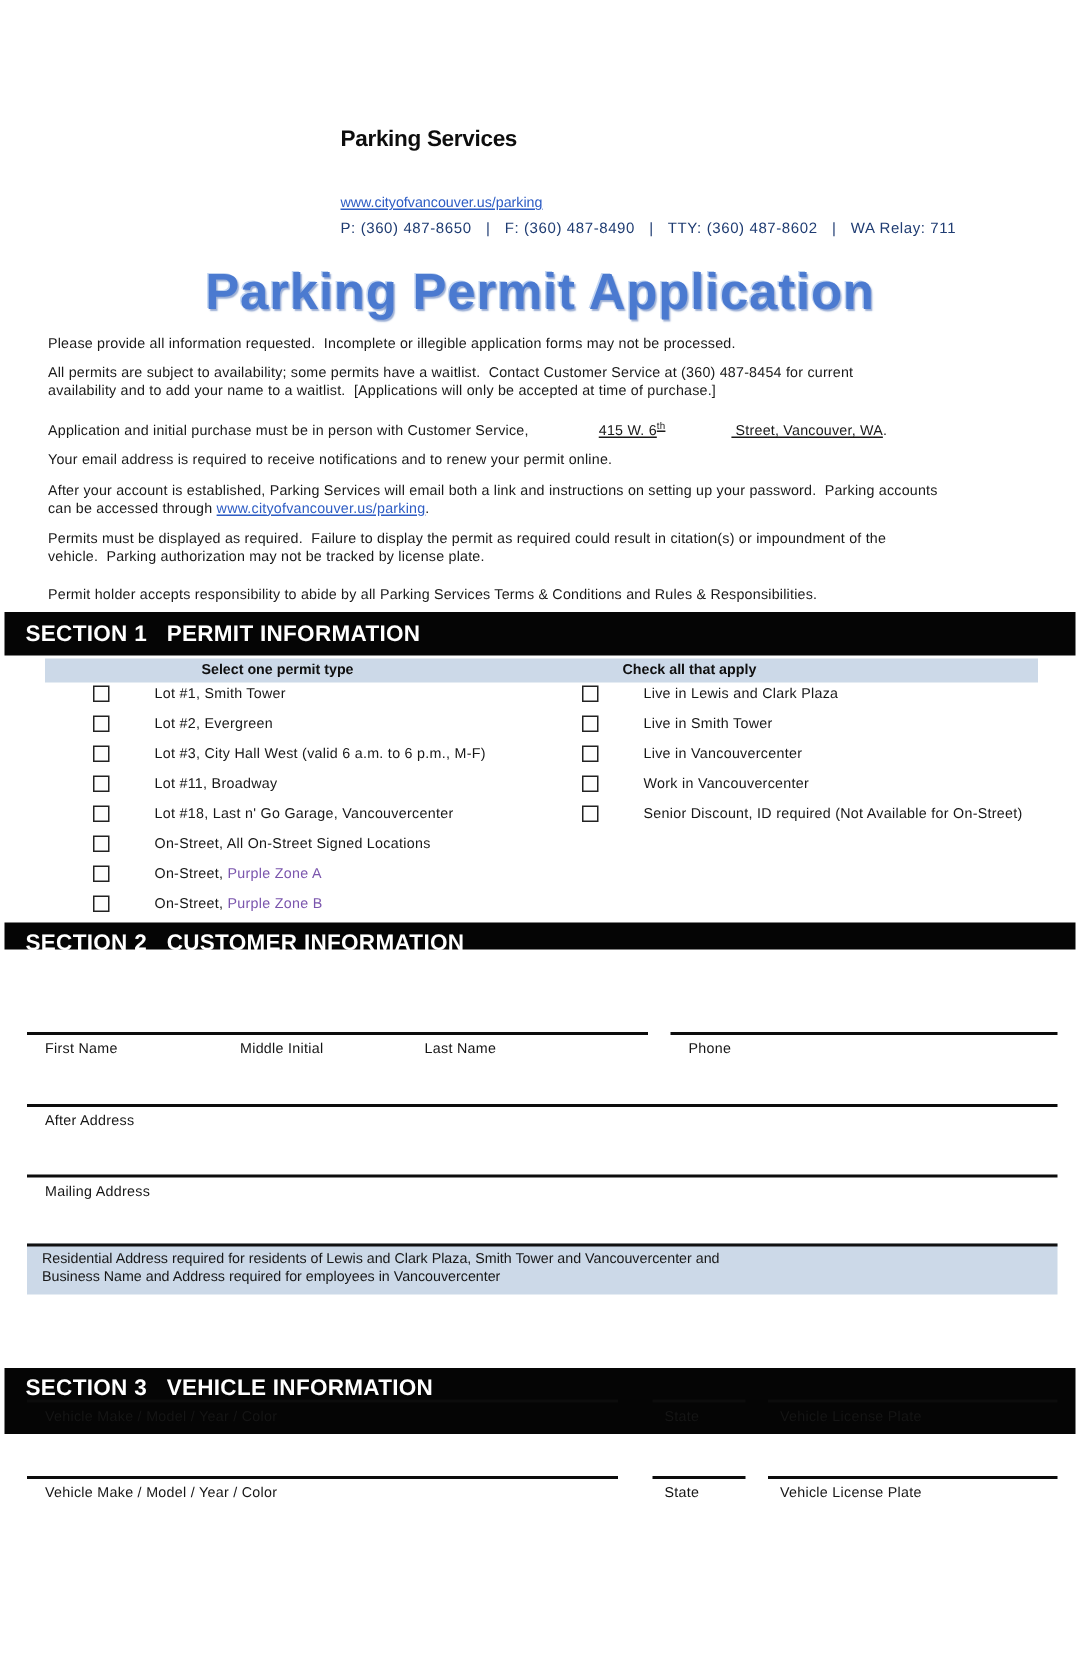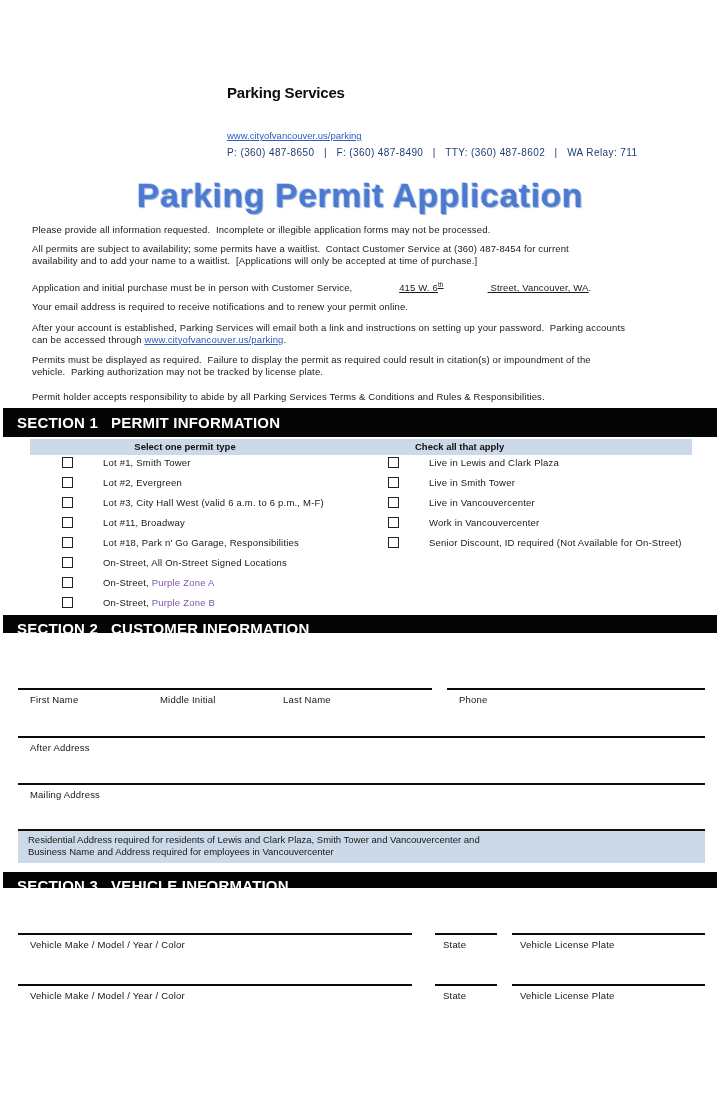--- a/index.html
+++ b/index.html
@@ -78,21 +78,21 @@
   <div class="abs cbrow" style="left:62px;top:497px">
       <span class="cb"></span>
       <span class="cbl"><span>Lot #3, City Hall West (valid 6 a.m. to 6 p.m., M-F)</span><span class="zone"></span></span>
     </div>
   <div class="abs cbrow" style="left:62px;top:517px">
       <span class="cb"></span>
       <span class="cbl"><span>Lot #11, Broadway</span><span class="zone"></span></span>
     </div>
   <div class="abs cbrow" style="left:62px;top:537px">
       <span class="cb"></span>
-      <span class="cbl"><span>Lot #18, Park n' Go Garage, Responsibilities</span><span class="zone"></span></span>
+      <span class="cbl"><span>Lot #18, Last n' Go Garage, Vancouvercenter</span><span class="zone"></span></span>
     </div>
   <div class="abs cbrow" style="left:62px;top:557px">
       <span class="cb"></span>
       <span class="cbl"><span>On-Street, All On-Street Signed Locations</span><span class="zone"></span></span>
     </div>
   <div class="abs cbrow" style="left:62px;top:577px">
       <span class="cb"></span>
       <span class="cbl"><span>On-Street, </span><span class="zone">Purple Zone A</span></span>
     </div>
   <div class="abs cbrow" style="left:62px;top:597px">
@@ -132,21 +132,21 @@
 
   <div class="abs line" style="left:18px;top:736px;width:687px"></div>
   <div class="abs flab" style="left:30px;top:742px">After Address</div>
 
   <div class="abs line" style="left:18px;top:783px;width:687px"></div>
   <div class="abs flab" style="left:30px;top:789px">Mailing Address</div>
 
   <div class="abs" id="note-box">Residential Address required for residents of Lewis and Clark Plaza, Smith Tower and Vancouvercenter and
 Business Name and Address required for employees in Vancouvercenter</div>
 
-  <div class="abs secbar" style="top:872px;height:16px;line-height:28px">SECTION 3   VEHICLE INFORMATION</div>
+  <div class="abs secbar" style="top:912px;height:44px;line-height:28px">SECTION 3   VEHICLE INFORMATION</div>
 
   <div class="abs line" style="left:18px;top:933px;width:394px"></div>
   <div class="abs line" style="left:435px;top:933px;width:62px"></div>
   <div class="abs line" style="left:512px;top:933px;width:193px"></div>
   <div class="abs flab" style="left:30px;top:939px">Vehicle Make / Model / Year / Color</div>
   <div class="abs flab" style="left:443px;top:939px">State</div>
   <div class="abs flab" style="left:520px;top:939px">Vehicle License Plate</div>
 
   <div class="abs line" style="left:18px;top:984px;width:394px"></div>
   <div class="abs line" style="left:435px;top:984px;width:62px"></div>

